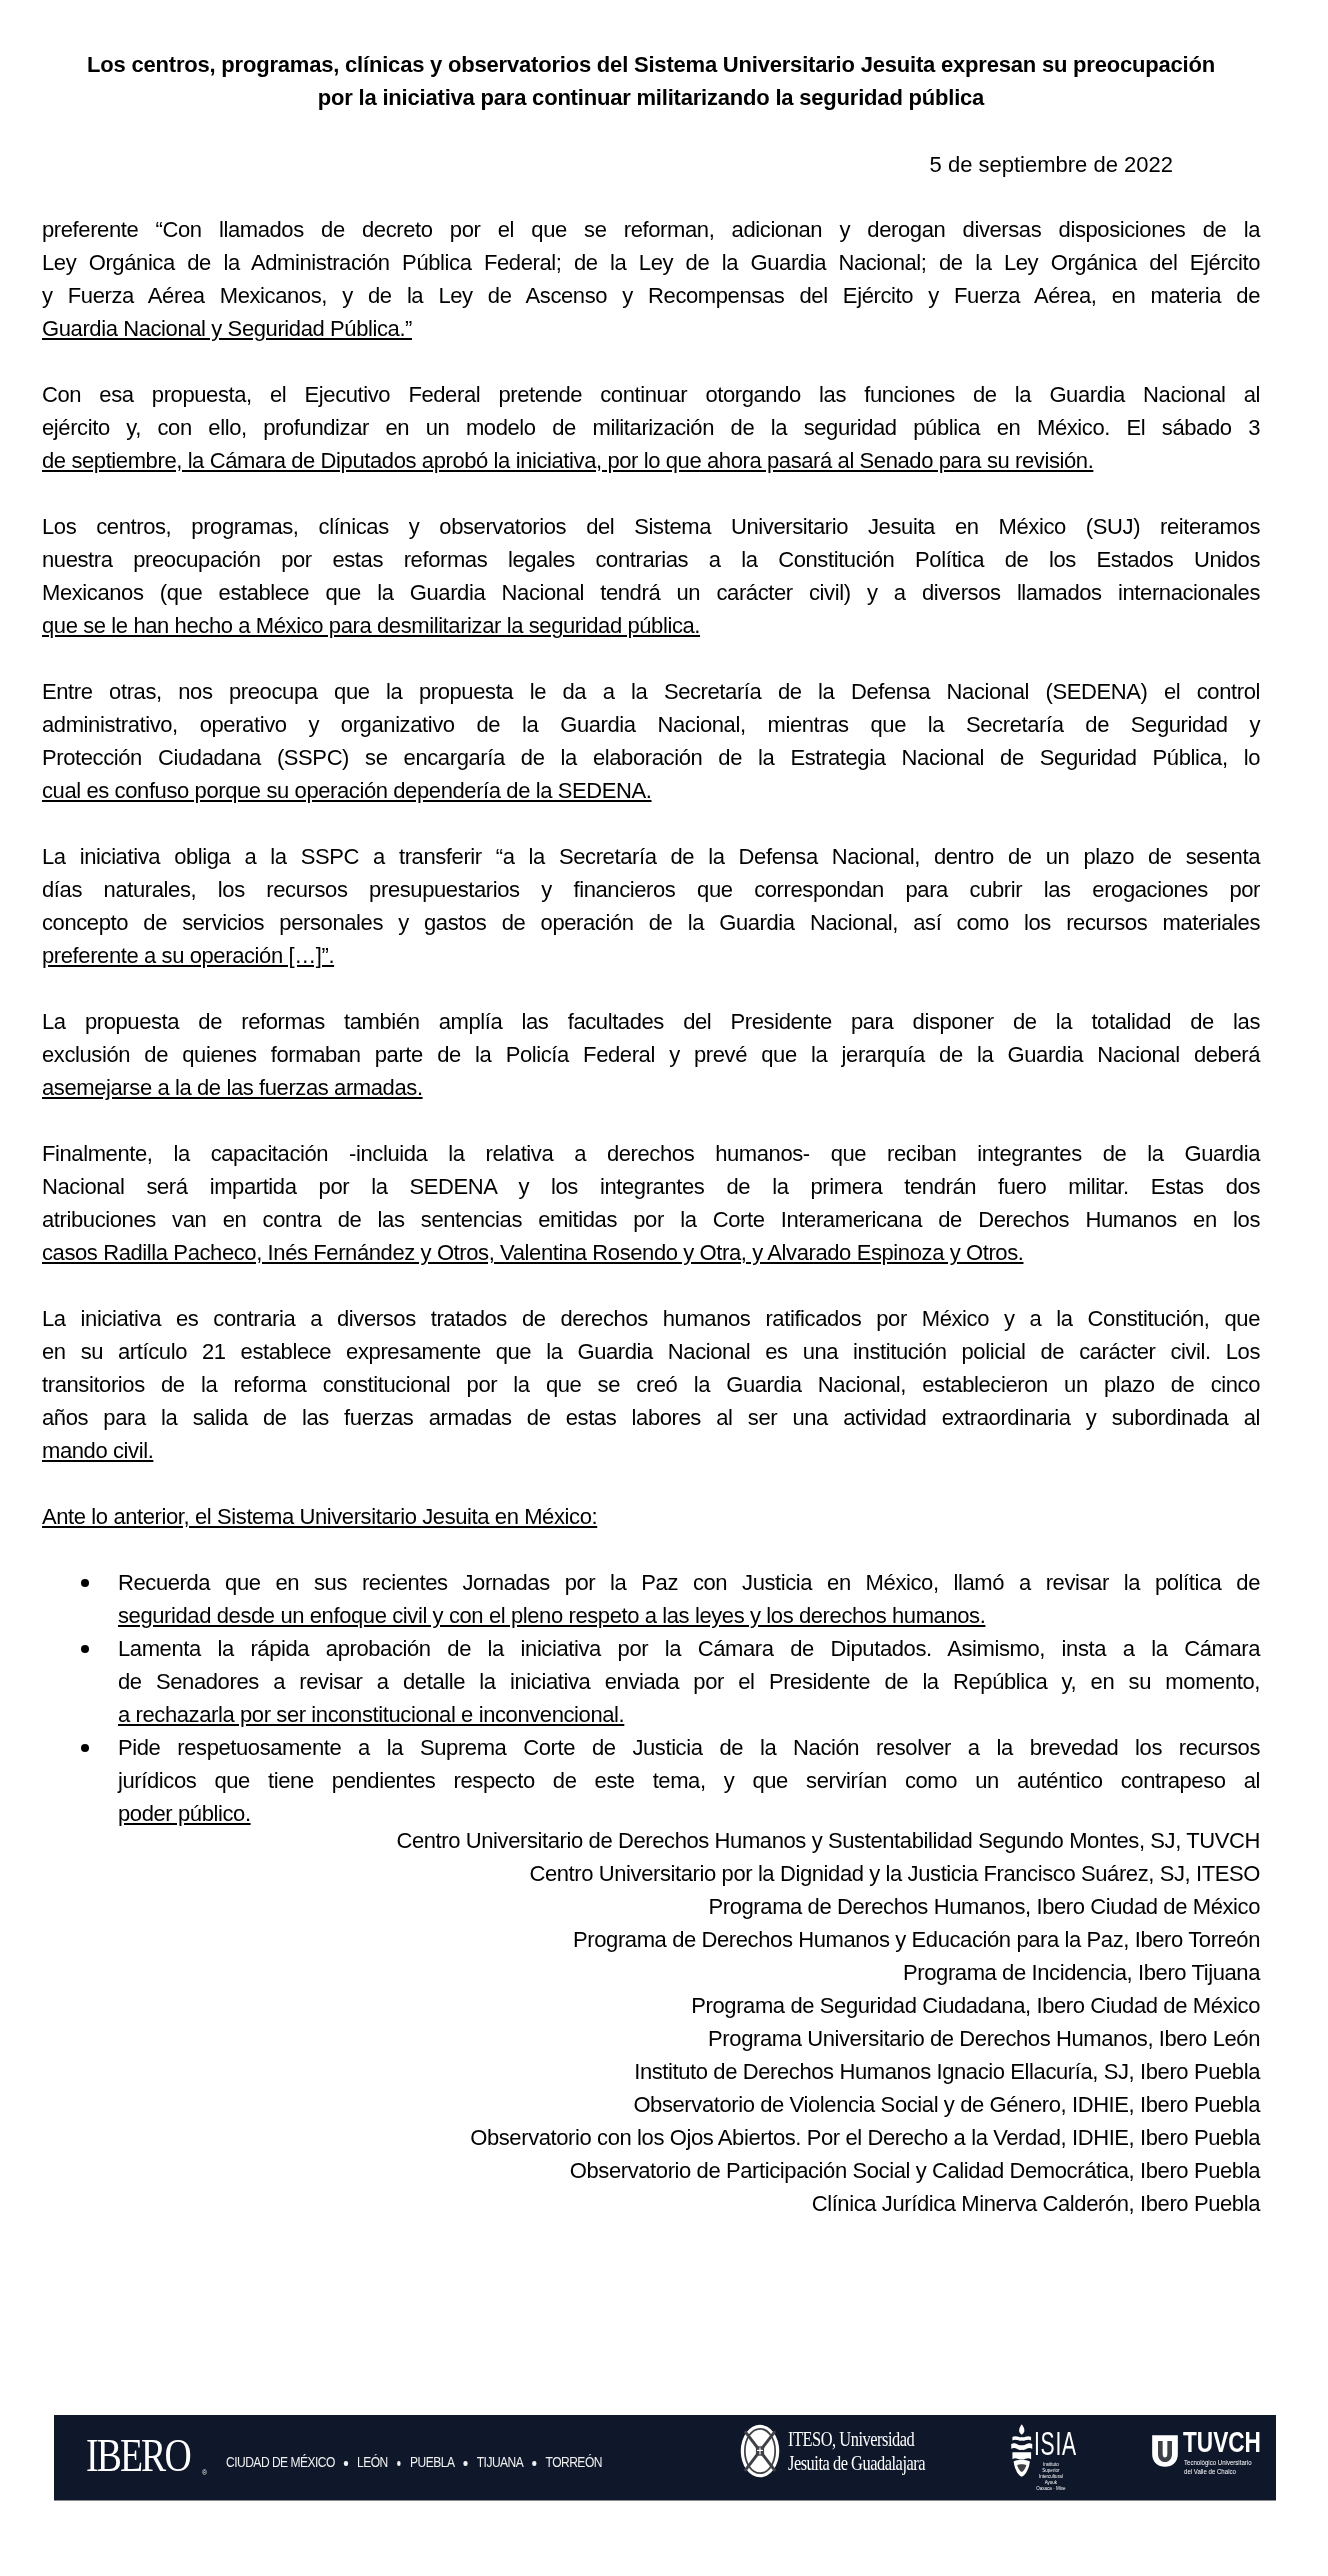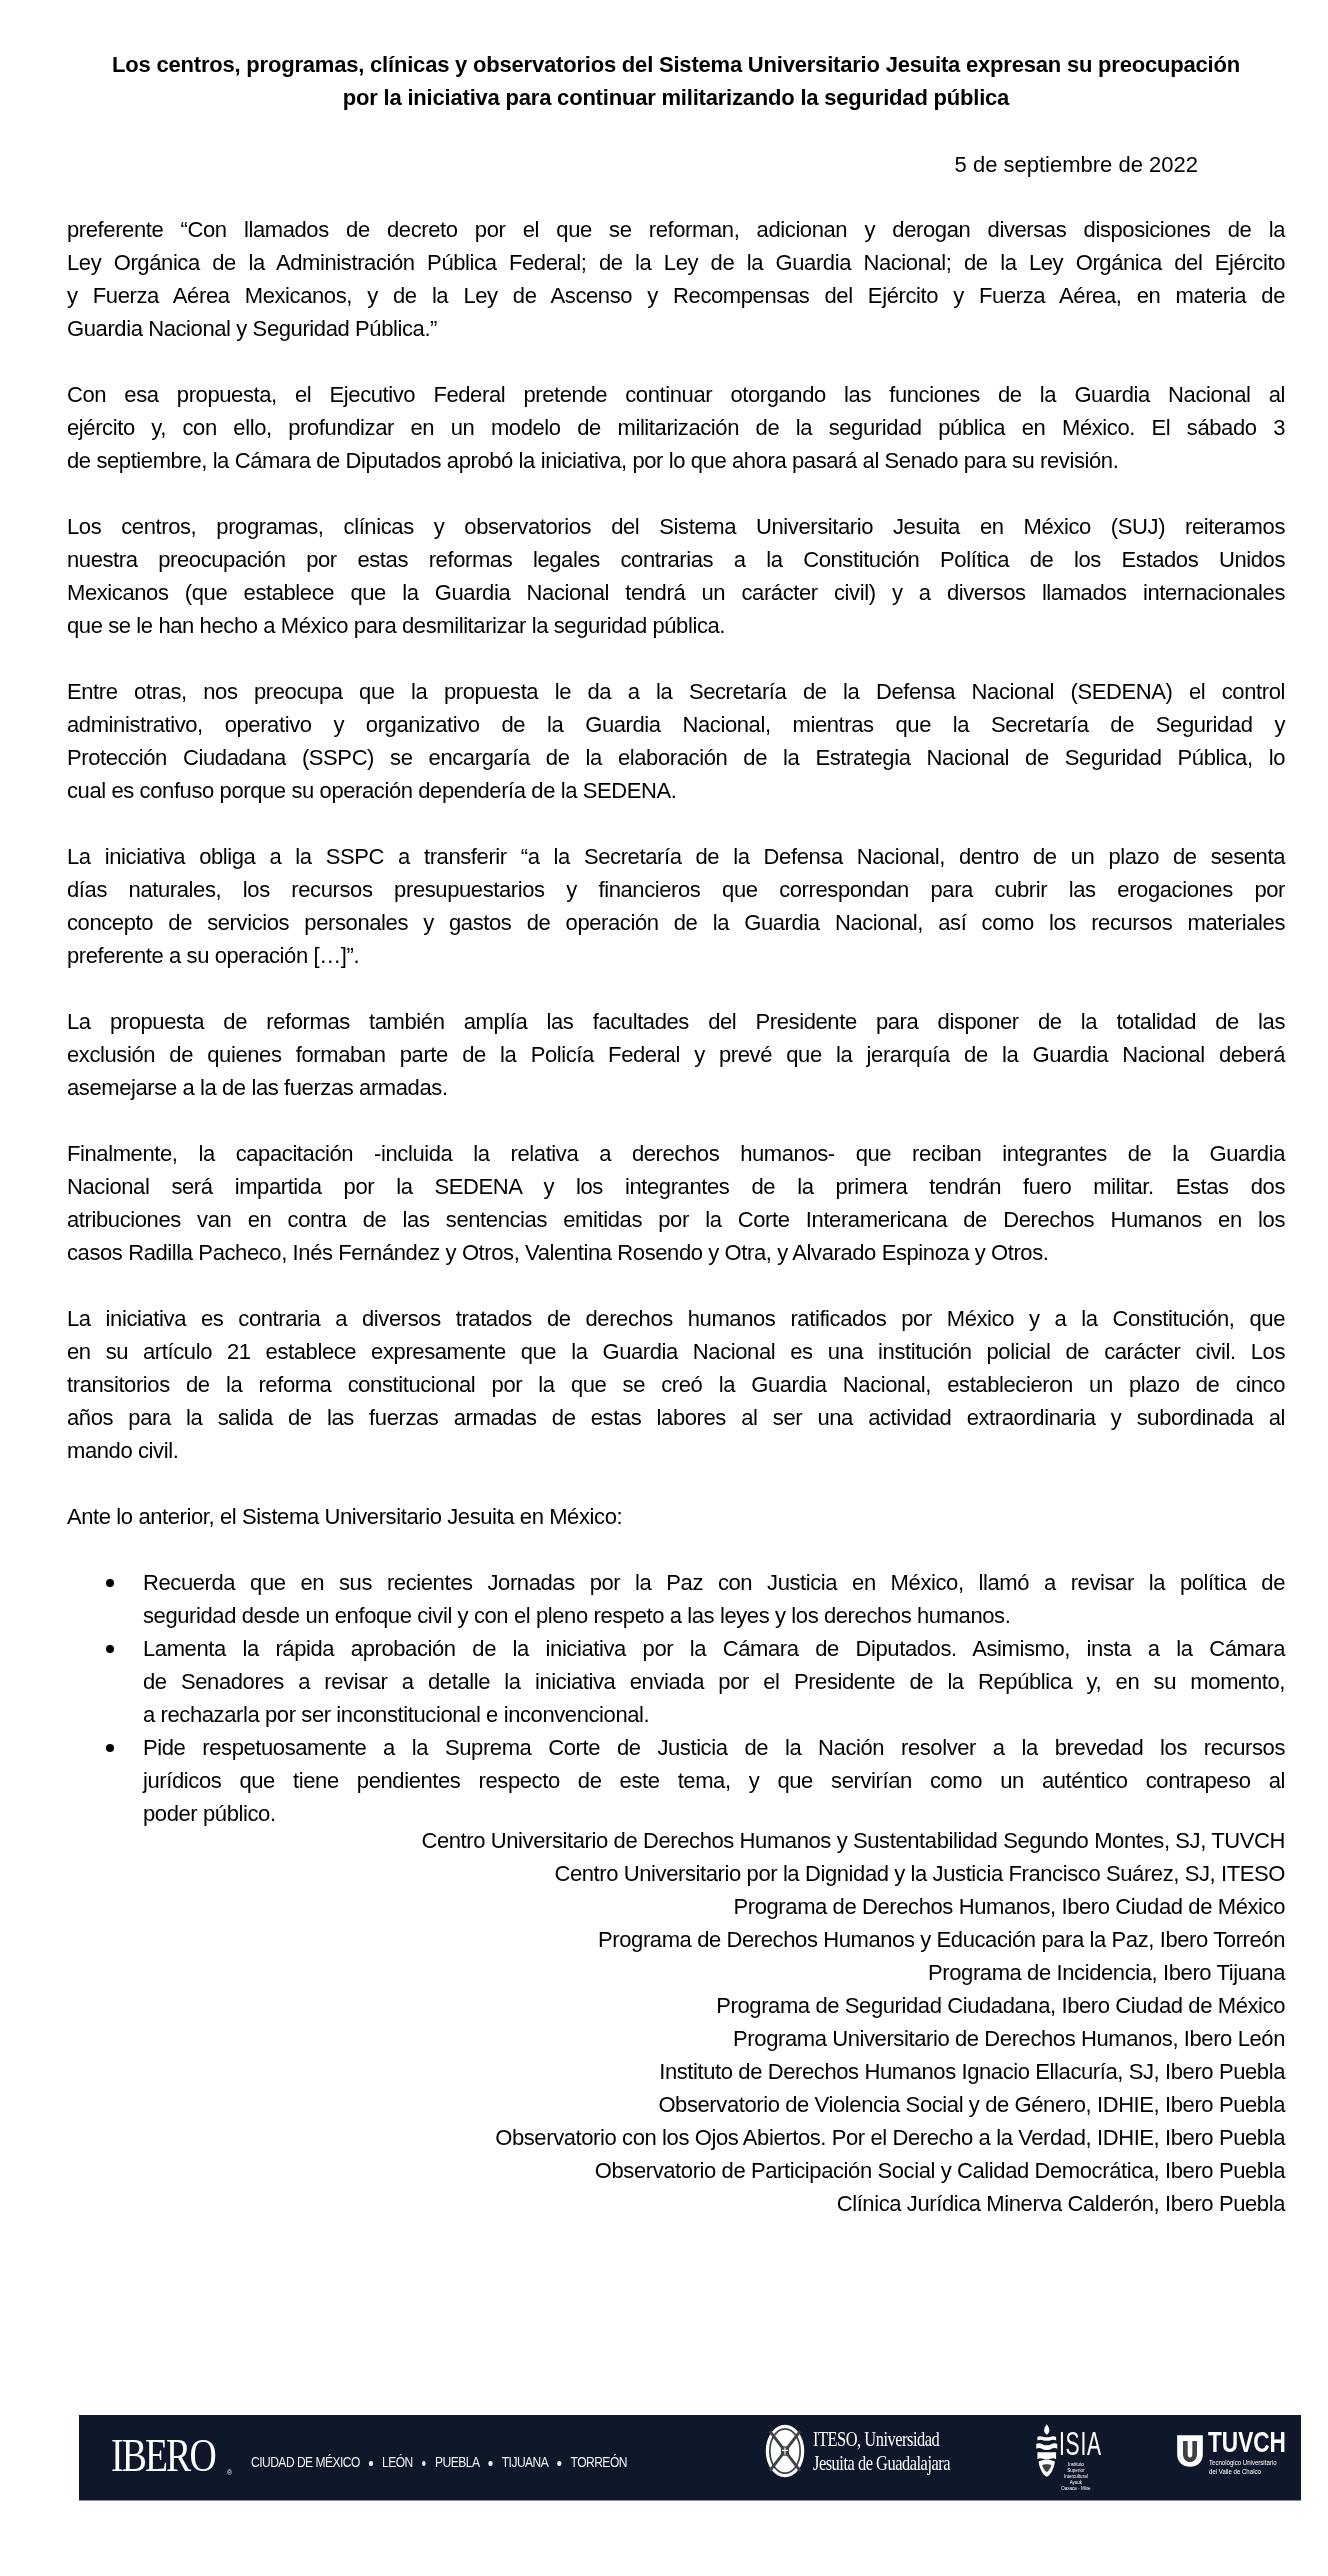--- a/index.html
+++ b/index.html
@@ -14,21 +14,20 @@
     overflow: hidden;
     font-family: "Liberation Sans", sans-serif;
     color: #000000;
   }
   .page {
     position: absolute;
     left: 0;
     top: 0;
     width: 1283px;
     height: 2576px;
-    margin-left: 25px;
   }
   .title {
     position: absolute;
     left: 42px;
     width: 1218px;
     top: 48px;
     text-align: center;
     font-weight: bold;
     font-size: 22px;
     line-height: 33px;
@@ -61,20 +60,21 @@
     display: block;
     white-space: nowrap;
     text-align: justify;
     text-align-last: justify;
     letter-spacing: -0.4px;
     height: 33px;
     overflow: visible;
   }
   .line.last {
     text-align-last: left;
+    text-decoration: underline;
   }
   .bullets {
     margin: 0 0 33px 0;
     padding: 0;
     list-style: none;
   }
   .bullet-item {
     position: relative;
     padding-left: 76px;
   }

